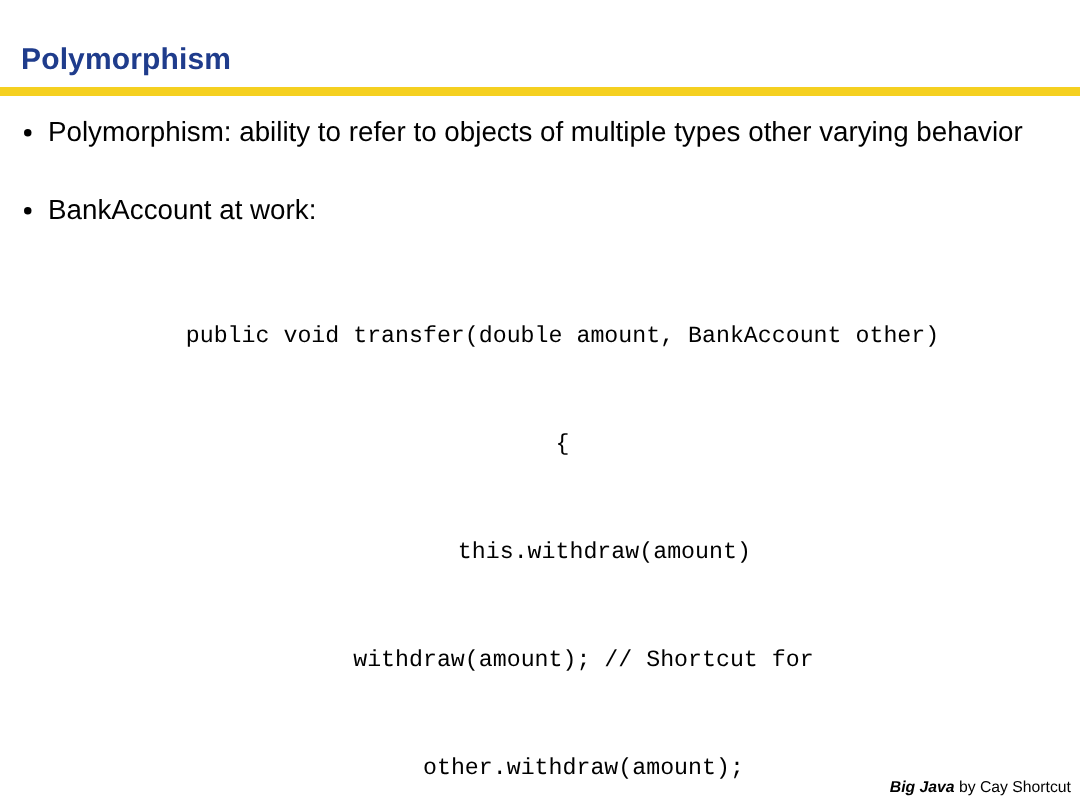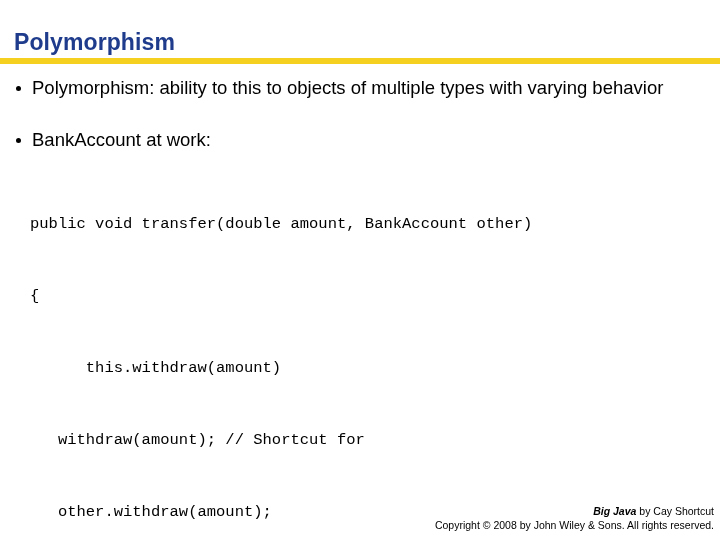--- a/index.html
+++ b/index.html
@@ -14,21 +14,21 @@
     color: #000000;
     overflow: hidden;
     position: relative;
   }
 
   
   .slide-title {
     position: absolute;
     left: 14px;
     top: 29px;
-    font-size: 23px;
+    font-size: 20px;
     font-weight: bold;
     color: #1F3C8C;
     letter-spacing: 0.1px;
     white-space: nowrap;
   }
   .title-rule {
     position: absolute;
     left: 0;
     top: 58px;
     width: 720px;
@@ -67,21 +67,21 @@
   
   .code-block {
     margin: 10px 0 0 0;
     padding-left: 30px;
     font-family: "Liberation Mono", "DejaVu Sans Mono", monospace;
     font-size: 15.5px;
     line-height: 24px;
     color: #000000;
     white-space: pre;
   }
-  .code-line { white-space: pre; }
+  .code-line { white-space: pre; text-align: center; }
 
   
   .footer {
     position: absolute;
     right: 6px;
     bottom: 8px;
     text-align: right;
     font-size: 10.5px;
     line-height: 14px;
     color: #000000;
@@ -92,35 +92,34 @@
 </head>
 <body>
 
 <div class="slide-title">Polymorphism</div>
 <div class="title-rule"></div>
 
 <div class="body-area">
 
   <div class="bullet bullet-1">
     <span class="dot"></span>
-    <span>Polymorphism: ability to this to objects of multiple types with varying behavior</span>
+    <span>Polymorphism: ability to refer to objects of multiple types other varying behavior</span>
   </div>
 
   <div class="bullet bullet-2">
     <span class="dot"></span>
     <span>BankAccount at work:</span>
   </div>
 
   <div class="code-block">
     <div class="code-line">public void transfer(double amount, BankAccount other)</div>
     <div class="code-line">{</div>
     <div class="code-line">      this.withdraw(amount)</div>
     <div class="code-line">   withdraw(amount); // Shortcut for</div>
     <div class="code-line">   other.withdraw(amount);</div>
     
   </div>
 
 </div>
 
 <div class="footer">
   <div class="footer-line-1"><span class="book">Big Java</span><span> by Cay Shortcut</span></div>
-  <div class="footer-line-2">Copyright © 2008 by John Wiley &amp; Sons.  All rights reserved.</div>
 </div>
 
 </body></html>

